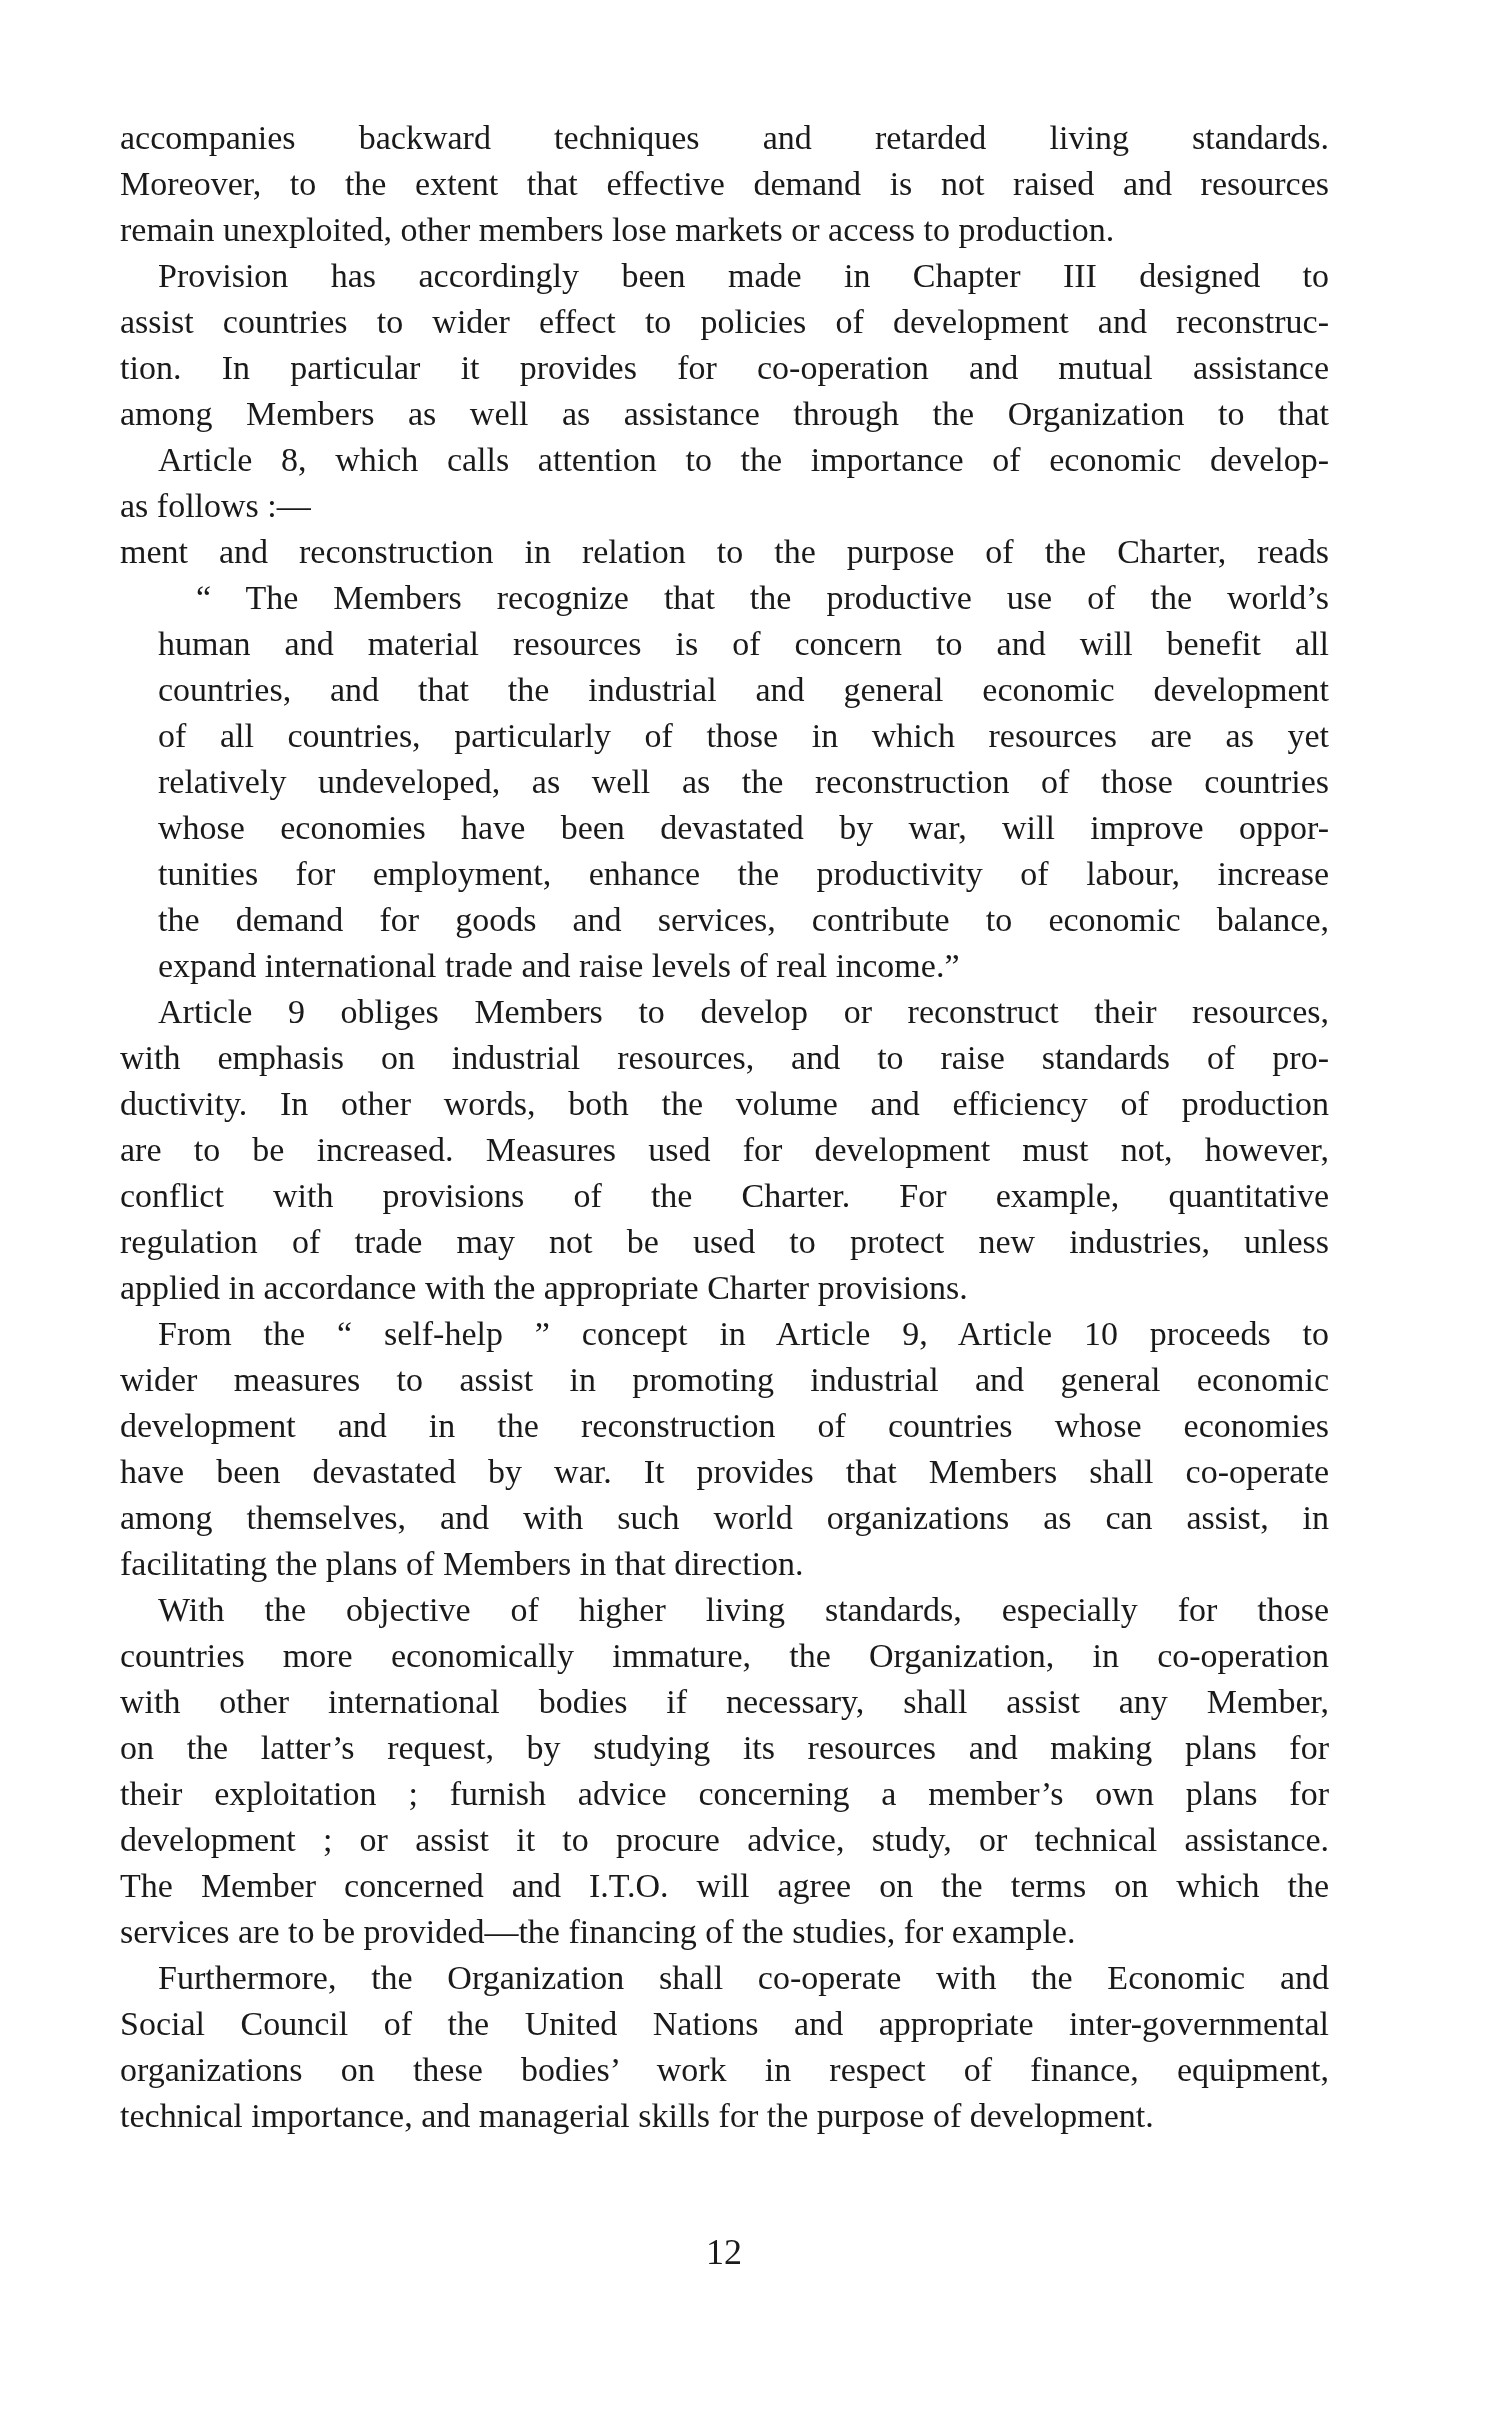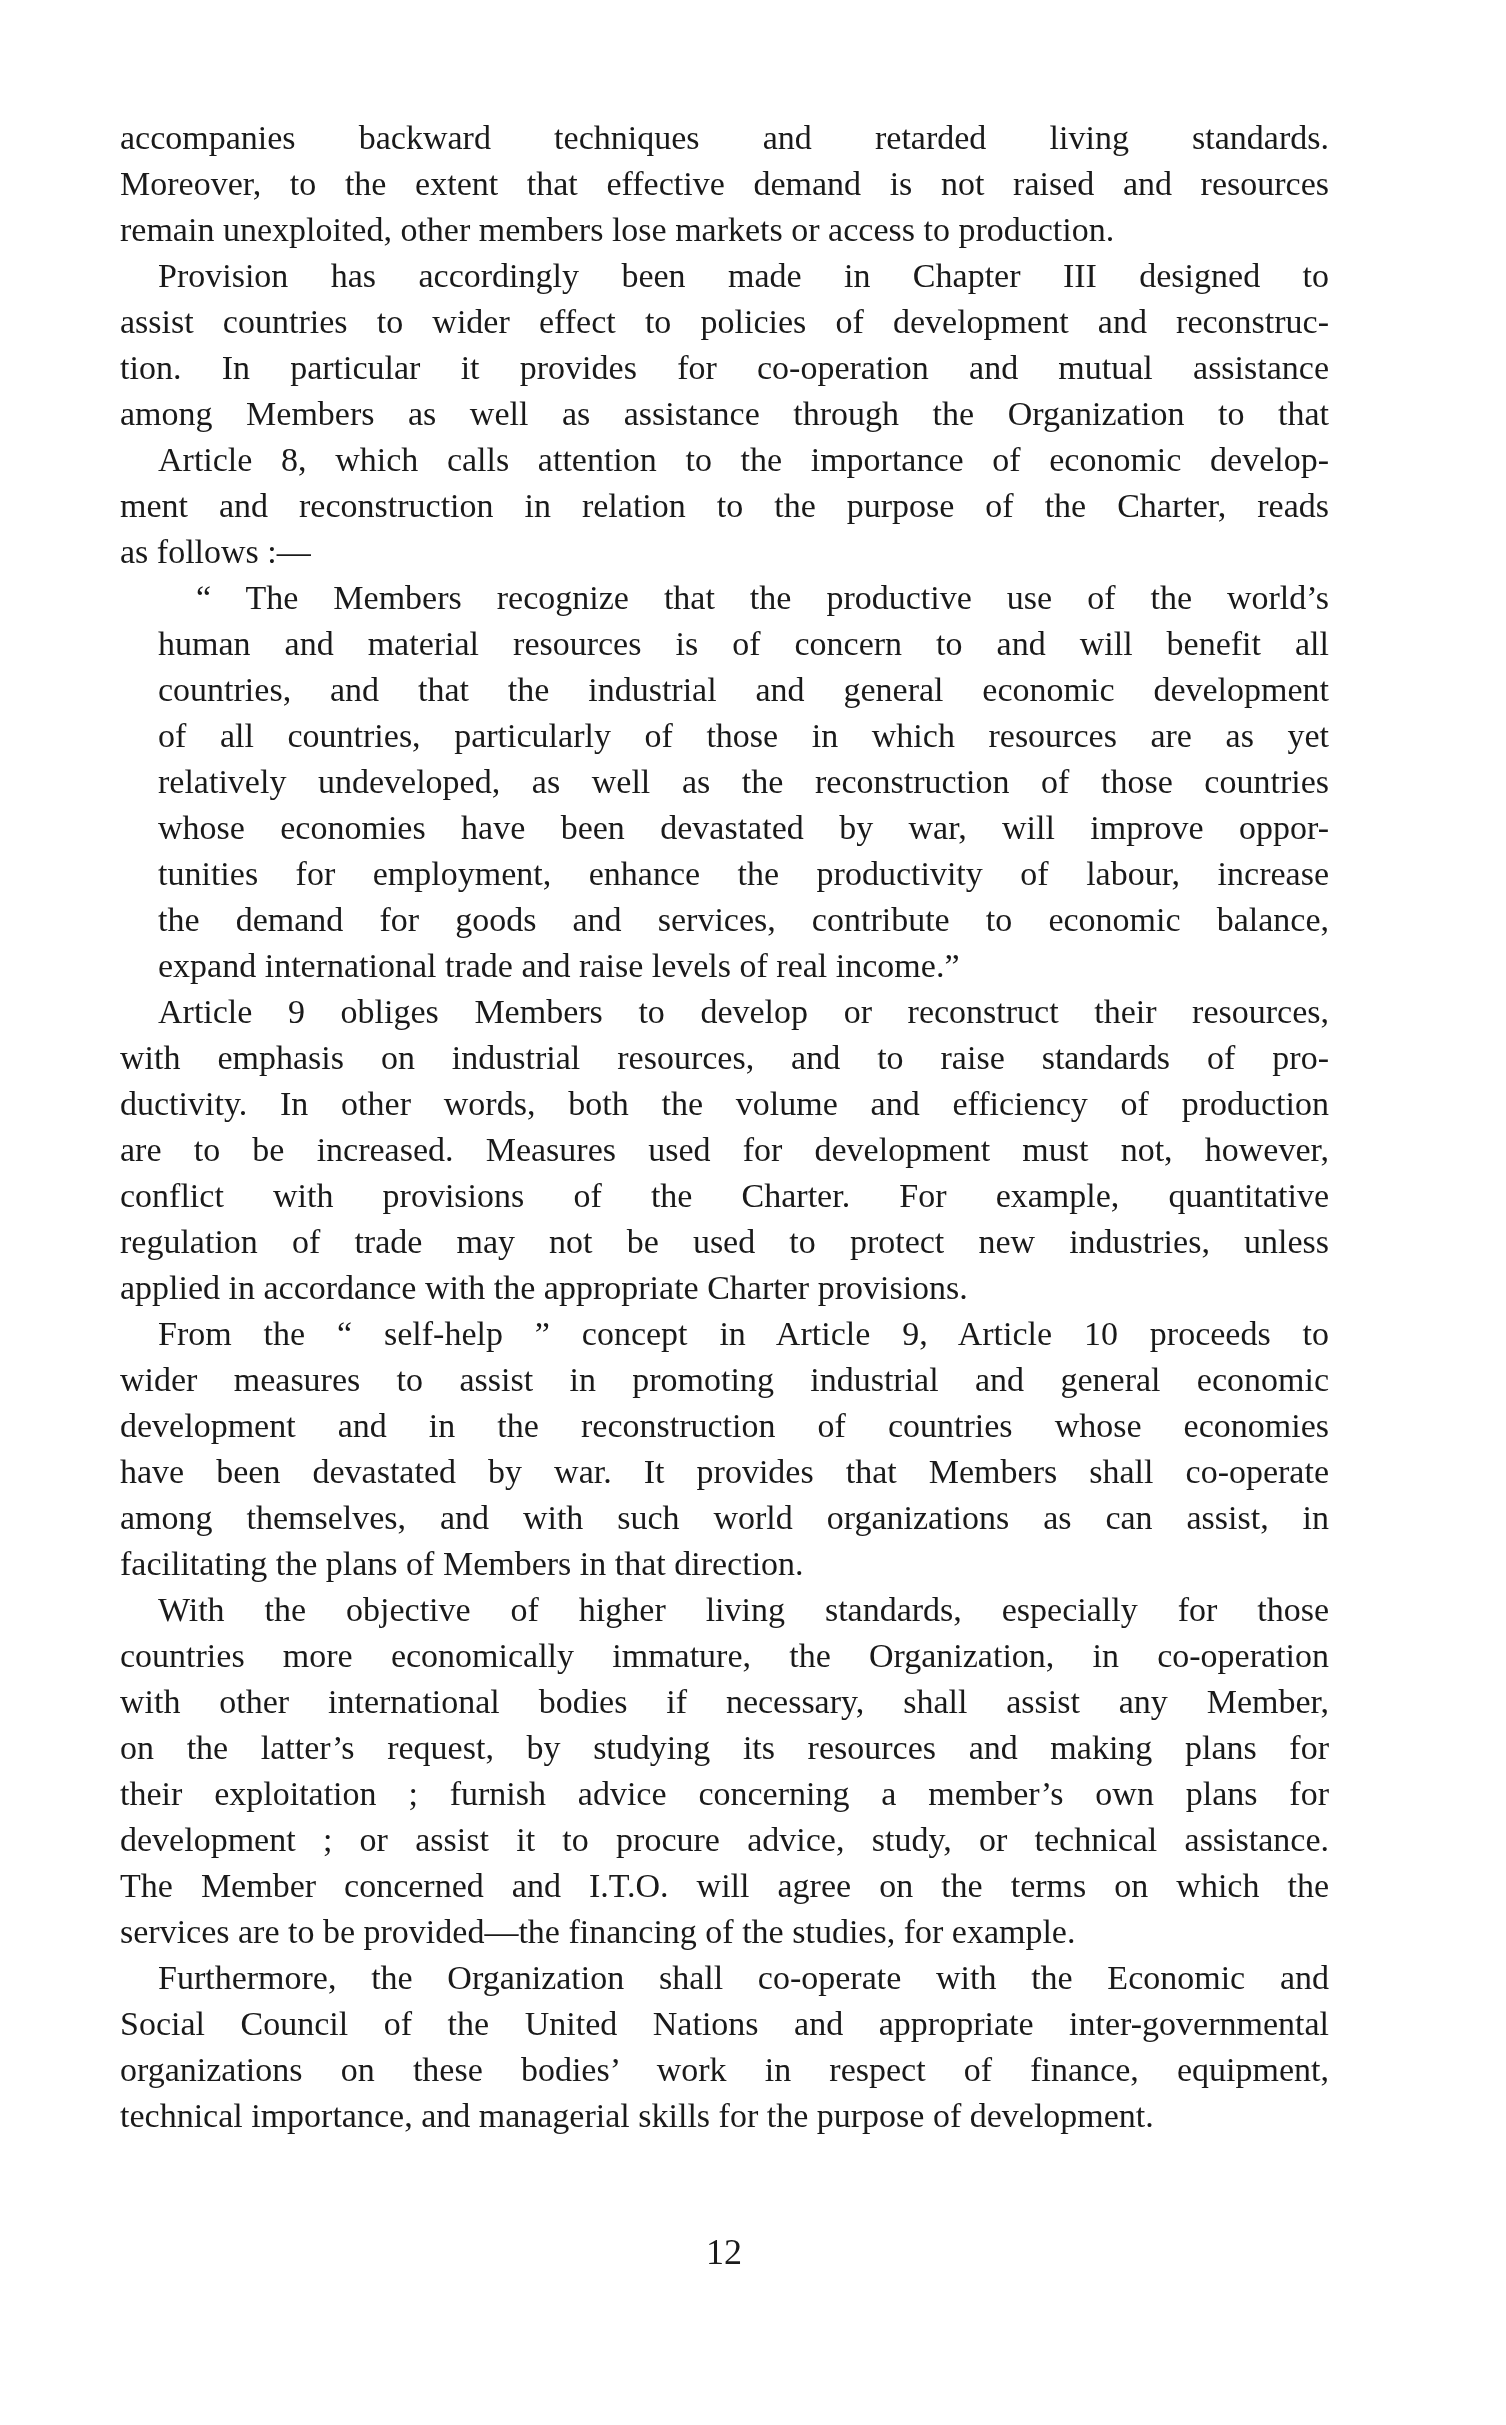--- a/index.html
+++ b/index.html
@@ -41,22 +41,22 @@
       <div class="line last">remain unexploited, other members lose markets or access to production.</div>
     </div>
     <div class="para">
       <div class="line first indent">Provision has accordingly been made in Chapter III designed to</div>
       <div class="line">assist countries to wider effect to policies of development and reconstruc-</div>
       <div class="line">tion.  In particular it provides for co-operation and mutual assistance</div>
       <div class="line">among Members as well as assistance through the Organization to that</div>
     </div>
     <div class="para">
       <div class="line first indent">Article 8, which calls attention to the importance of economic develop-</div>
+      <div class="line last">as follows :—</div>
       <div class="line">ment and reconstruction in relation to the purpose of the Charter, reads</div>
-      <div class="line last">as follows :—</div>
     </div>
     <div class="para quote">
       <div class="line first">“ The Members recognize that the productive use of the world’s</div>
       <div class="line">human and material resources is of concern to and will benefit all</div>
       <div class="line">countries, and that the industrial and general economic development</div>
       <div class="line">of all countries, particularly of those in which resources are as yet</div>
       <div class="line">relatively undeveloped, as well as the reconstruction of those countries</div>
       <div class="line">whose economies have been devastated by war, will improve oppor-</div>
       <div class="line">tunities for employment, enhance the productivity of labour, increase</div>
       <div class="line">the demand for goods and services, contribute to economic balance,</div>

